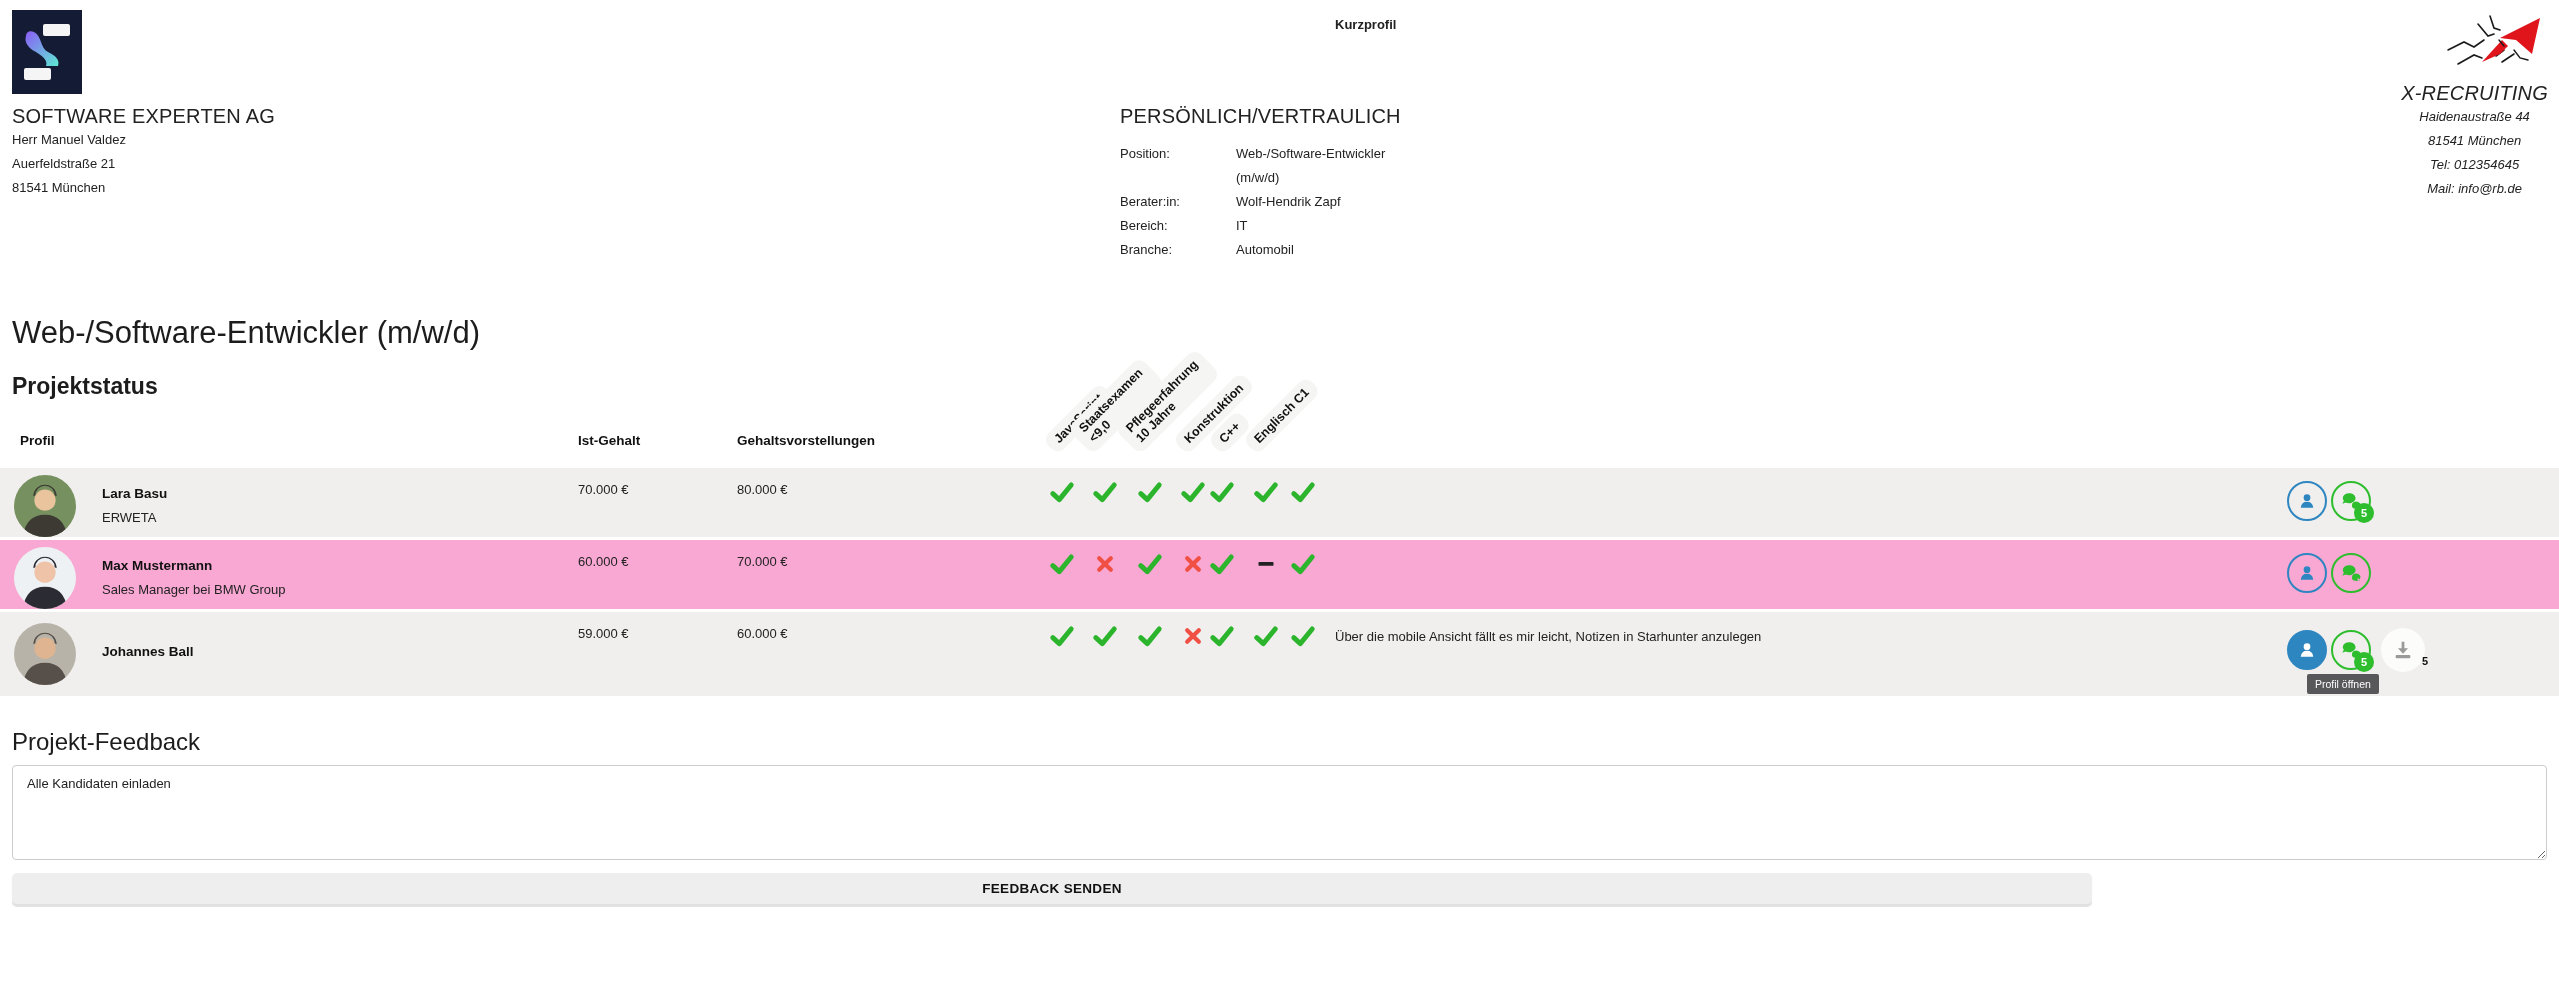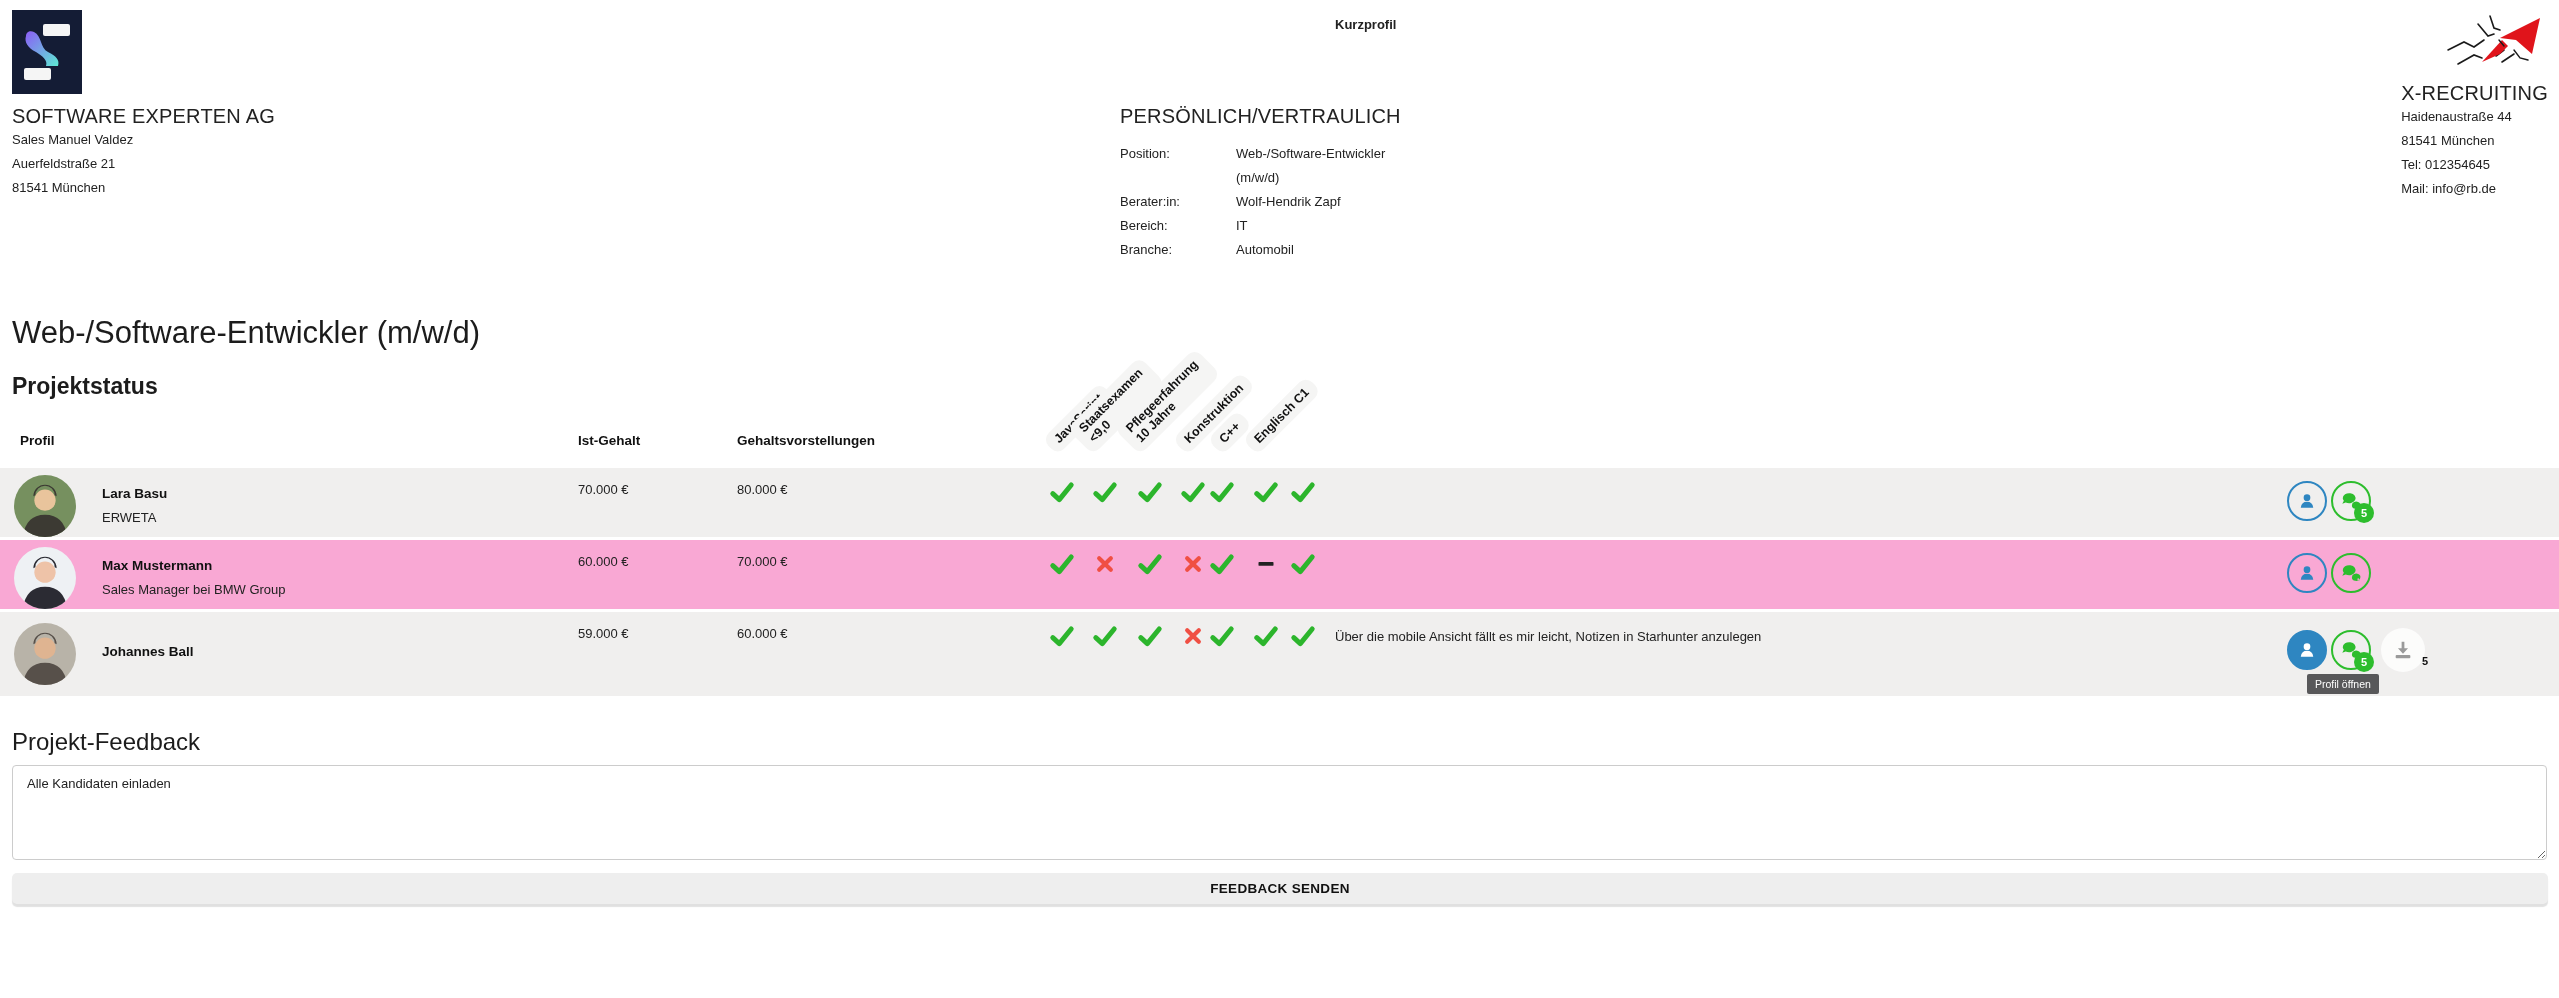--- a/index.html
+++ b/index.html
@@ -12,21 +12,21 @@
   .client-logo { display:block; width:70px; height:84px; }
   .block-title { font-size:20px; font-weight:400; color:#222; margin-top:11px; letter-spacing:.2px; }
   .addr-line { font-size:13px; line-height:24px; color:#222; }
 
   .confidential-block { position:absolute; left:1120px; top:105px; }
   .conf-fields { margin-top:14px; }
   .conf-row { display:flex; font-size:13px; line-height:24px; }
   .conf-label { width:116px; flex:0 0 116px; }
   .conf-value { white-space:pre-line; max-width:260px; }
 
-  .agency-block { position:absolute; right:11px; top:10px; text-align:left; }
+  .agency-block { position:absolute; right:11px; top:10px; text-align:center;font-style:italic; }
   .agency-logo { display:block; width:104px; height:64px; margin-left:auto; }
   .agency-block .block-title { margin-top:8px; }
 
   
   .page-title { position:absolute; left:12px; top:315px; font-size:31px; font-weight:500; color:#1c1c1c; }
   .section-title { position:absolute; left:12px; top:373px; font-size:23px; font-weight:700; color:#1c1c1c; }
   .feedback-title { position:absolute; left:12px; top:728px; font-size:24px; font-weight:400; color:#1c1c1c; }
 
   
   .col-head { position:absolute; font-size:13.5px; font-weight:700; color:#111; top:433px; }
@@ -75,21 +75,21 @@
   .dl { position:relative; width:44px; height:44px; margin:-2px 0 0 6px; border:none; border-radius:50%;
     background:rgba(255,255,255,.78); display:flex; align-items:center; justify-content:center; cursor:pointer; }
   .dl-count { position:absolute; right:-3px; bottom:5px; font-size:11px; font-weight:700; color:#111; }
   .tooltip { position:absolute; left:20px; top:44px; background:var(--tooltip-bg); color:#fff;
     font-size:10.5px; padding:4px 8px; border-radius:2px; white-space:nowrap; z-index:5; }
 
   
   .feedback-textarea { position:absolute; left:12px; top:765px; width:2535px; height:95px;
     border:1px solid #ccc; border-radius:4px; padding:10px 14px; font-family:"Liberation Sans","DejaVu Sans",sans-serif;
     font-size:13px; color:#222; resize:vertical; background:#fff; }
-  .feedback-send { position:absolute; left:12px; top:873px; width:2536px; height:31px;
+  .feedback-send { position:absolute; left:12px; top:873px; width:2080px; height:31px;
     background:#eeeeee; border:none; border-radius:5px; font-family:"Liberation Sans","DejaVu Sans",sans-serif;
     font-size:13.5px; font-weight:700; color:#111; letter-spacing:.3px; cursor:pointer;
     box-shadow:0 3px 1px rgba(0,0,0,.12); }
 </style>
 </head>
 <body>
 
 <div class="page">
 
   <div class="client-block">
@@ -99,21 +99,21 @@
         <linearGradient id="sgrad" x1="0" y1="0" x2="1" y2="1">
           <stop offset="0" stop-color="#8b5cf6"></stop>
             <stop offset="1" stop-color="#5eead4"></stop>
         </linearGradient>
       </defs>
       <rect x="31" y="14" width="27" height="12" rx="2" fill="#f5f5f5"></rect>
       <path d="M14 26 C14 22 18 20 22 22 C30 26 28 38 36 42 C44 46 48 50 46 56 L34 56 C36 50 30 46 24 42 C16 38 12 32 14 26 Z" fill="url(#sgrad)"></path>
       <rect x="12" y="58" width="27" height="12" rx="2" fill="#f5f5f5"></rect>
     </svg>
     <div class="block-title">SOFTWARE EXPERTEN AG</div>
-    <div class="addr-line">Sales Manuel Valdez</div>
+    <div class="addr-line">Herr Manuel Valdez</div>
     <div class="addr-line">Auerfeldstraße 21</div>
     <div class="addr-line">81541 München</div>
   </div>
 
   <div class="confidential-block">
     <div class="block-title" style="margin-top:0">PERSÖNLICH/VERTRAULICH</div>
     <div class="conf-fields">
       <div class="conf-row">
         <span class="conf-label">Position:</span>
         <span class="conf-value">Web-/Software-Entwickler

